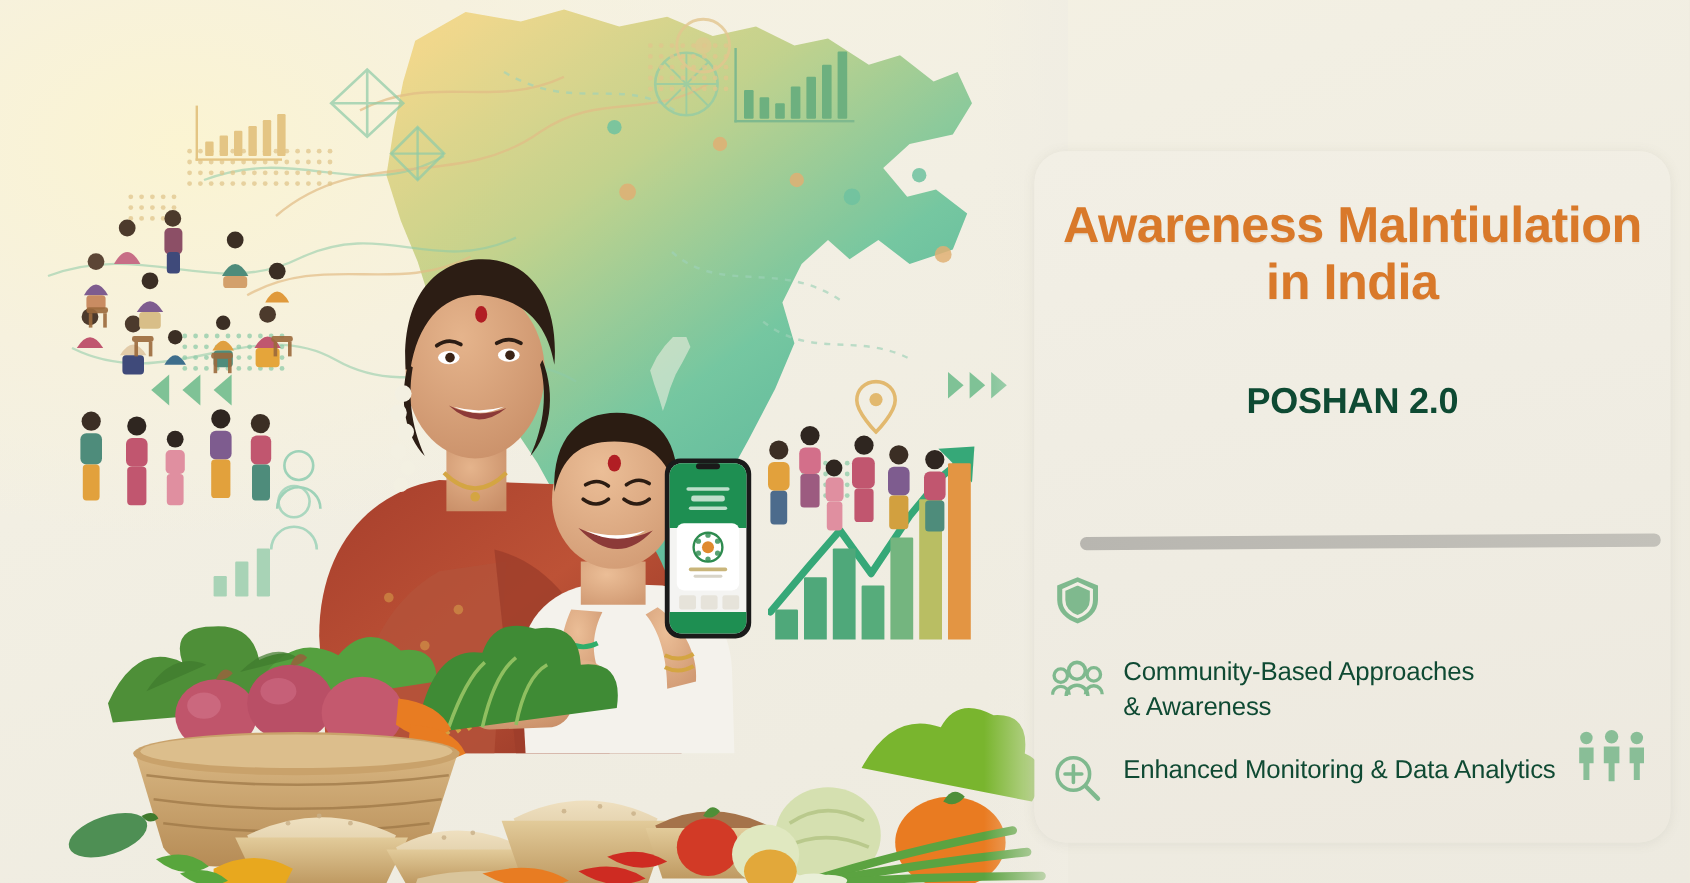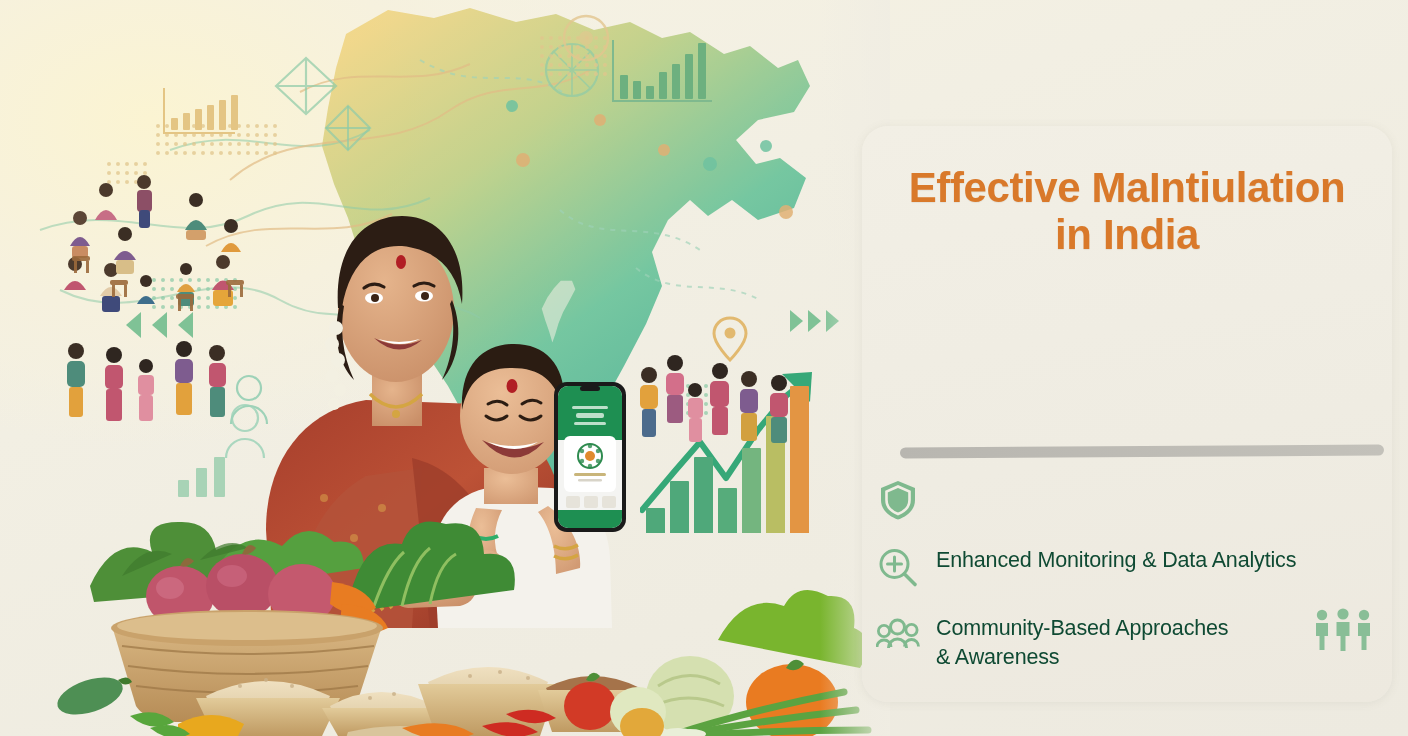--- a/index.html
+++ b/index.html
@@ -835,71 +835,72 @@
       <path d="M372,228 q44,-12 72,6 q-36,14 -72,-6 z" fill="#E87C22"></path>
     </svg>
   </div>
 
   <div class="decor" style="left:820px;top:0;width:70px;height:736px;
               background:linear-gradient(90deg, rgba(239,236,225,0) 0%, rgba(240,237,227,0.9) 100%);"></div>
 
   <div id="info-card">
 
     <div class="title">
-      <span>Effective MaIntiulation</span><br>
+      <span>Awareness MaIntiulation</span><br>
       <span>in India</span>
     </div>
 
     <div class="subtitle">
       <br>
+      <span>POSHAN 2.0</span>
     </div>
 
     <div class="divider"></div>
 
     <div class="bullets">
 
       <div class="bullet">
         <span class="bicon">
           <svg width="44" height="44" viewBox="0 0 44 44">
             <path d="M22,3 L39,10 V22 C39,32 31,38.5 22,41.5 C13,38.5 5,32 5,22 V10 Z" fill="#7FB98E"></path>
             <path d="M22,8.5 L33.5,13.6 V22 C33.5,29 28.2,33.6 22,36 C15.8,33.6 10.5,29 10.5,22 V13.6 Z" fill="none" stroke="#F1EEE4" stroke-width="2.6"></path>
           </svg>
-        </span>
-      </div>
-
-      <div class="bullet">
-        <span class="bicon">
-          <svg width="44" height="44" viewBox="0 0 44 44">
-            <circle cx="18.5" cy="18" r="13.5" fill="none" stroke="#7FB98E" stroke-width="3"></circle>
-            <path d="M18.5,11 V25 M11.5,18 H25.5" stroke="#7FB98E" stroke-width="3" stroke-linecap="round"></path>
-            <path d="M28.5,28 L39,38.5" stroke="#7FB98E" stroke-width="3.6" stroke-linecap="round"></path>
-          </svg>
-        </span>
-        <span class="btext">
-          <span>Enhanced Monitoring &amp; Data Analytics</span>
         </span>
       </div>
 
       <div class="bullet">
         <span class="bicon">
           <svg width="44" height="44" viewBox="0 0 44 44">
             <circle cx="8" cy="17" r="5.6" fill="none" stroke="#7FB98E" stroke-width="2.8"></circle>
             <path d="M1,33 a7,7 0 0 1 14,0" fill="none" stroke="#7FB98E" stroke-width="2.8"></path>
             <circle cx="35.5" cy="16" r="5.6" fill="none" stroke="#7FB98E" stroke-width="2.8"></circle>
             <path d="M28.5,32.5 a7,7 0 0 1 14,0" fill="none" stroke="#7FB98E" stroke-width="2.8"></path>
             <circle cx="21.5" cy="13" r="7" fill="none" stroke="#7FB98E" stroke-width="3"></circle>
             <path d="M12.5,34 a9,9 0 0 1 18,0" fill="none" stroke="#7FB98E" stroke-width="3"></path>
           </svg>
         </span>
         <span class="btext">
           <span>Community-Based Approaches</span><br>
           <span>&amp; Awareness</span>
         </span>
       </div>
 
+      <div class="bullet">
+        <span class="bicon">
+          <svg width="44" height="44" viewBox="0 0 44 44">
+            <circle cx="18.5" cy="18" r="13.5" fill="none" stroke="#7FB98E" stroke-width="3"></circle>
+            <path d="M18.5,11 V25 M11.5,18 H25.5" stroke="#7FB98E" stroke-width="3" stroke-linecap="round"></path>
+            <path d="M28.5,28 L39,38.5" stroke="#7FB98E" stroke-width="3.6" stroke-linecap="round"></path>
+          </svg>
+        </span>
+        <span class="btext">
+          <span>Enhanced Monitoring &amp; Data Analytics</span>
+        </span>
+      </div>
+
     </div>
 
     <span class="family-mark">
       <svg width="64" height="44" viewBox="0 0 64 44">
         <g fill="#89BE97">
           <circle cx="10" cy="7" r="5.2"></circle>
           <path d="M4,15 h12 v13 h-3.5 v14 h-5 v-14 h-3.5 z"></path>
           <circle cx="31" cy="6" r="5.6"></circle>
           <path d="M24.5,14 h13 v14 h-4 v15 h-5 v-15 h-4 z"></path>
           <circle cx="52" cy="7" r="5.2"></circle>

